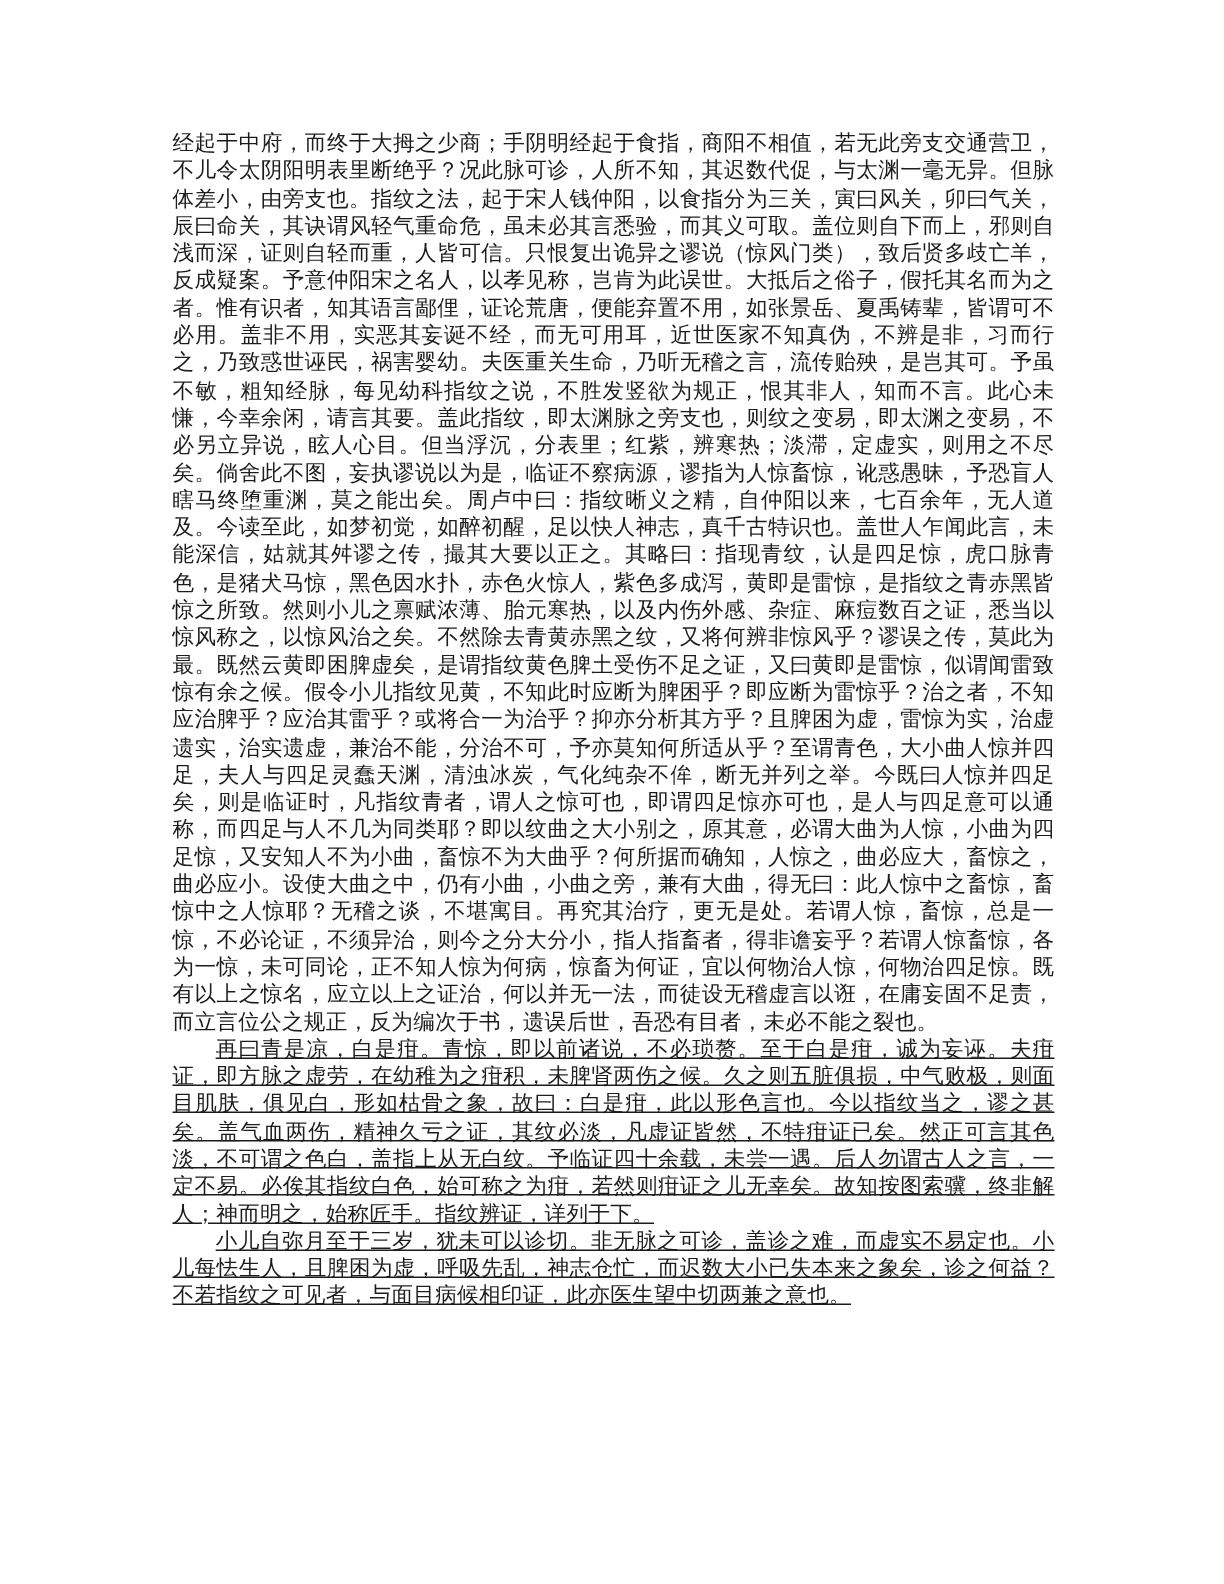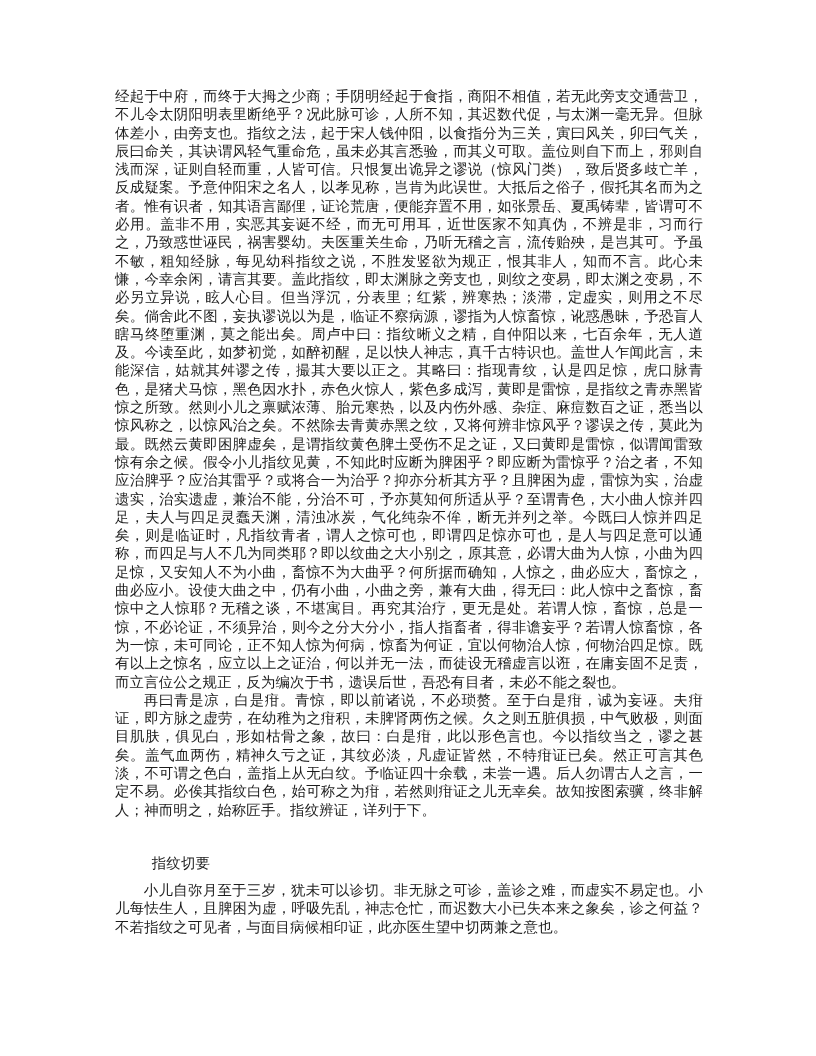--- a/index.html
+++ b/index.html
@@ -25,33 +25,33 @@
     line-height: 18.3px;
     text-align: justify;
     letter-spacing: 0.2px;
   }
   .para {
     margin: 0;
     padding: 0;
   }
   .para.indent {
     text-indent: 2em;
+    text-decoration: underline;
   }
   .section-heading {
     margin: 35px 0 9px 0;
     padding: 0 0 0 2.55em;
     font-size: 14.4px;
     font-weight: normal;
     line-height: 18.3px;
     color: #1c1c1c;
   }
 </style>
 </head>
 <body>
 
 <div class="page">
   <main class="text-block">
     <p class="para">经起于中府，而终于大拇之少商；手阴明经起于食指，商阳不相值，若无此旁支交通营卫，不儿令太阴阳明表里断绝乎？况此脉可诊，人所不知，其迟数代促，与太渊一毫无异。但脉体差小，由旁支也。指纹之法，起于宋人钱仲阳，以食指分为三关，寅曰风关，卯曰气关，辰曰命关，其诀谓风轻气重命危，虽未必其言悉验，而其义可取。盖位则自下而上，邪则自浅而深，证则自轻而重，人皆可信。只恨复出诡异之谬说（惊风门类），致后贤多歧亡羊，反成疑案。予意仲阳宋之名人，以孝见称，岂肯为此误世。大抵后之俗子，假托其名而为之者。惟有识者，知其语言鄙俚，证论荒唐，便能弃置不用，如张景岳、夏禹铸辈，皆谓可不必用。盖非不用，实恶其妄诞不经，而无可用耳，近世医家不知真伪，不辨是非，习而行之，乃致惑世诬民，祸害婴幼。夫医重关生命，乃听无稽之言，流传贻殃，是岂其可。予虽不敏，粗知经脉，每见幼科指纹之说，不胜发竖欲为规正，恨其非人，知而不言。此心未慊，今幸余闲，请言其要。盖此指纹，即太渊脉之旁支也，则纹之变易，即太渊之变易，不必另立异说，眩人心目。但当浮沉，分表里；红紫，辨寒热；淡滞，定虚实，则用之不尽矣。倘舍此不图，妄执谬说以为是，临证不察病源，谬指为人惊畜惊，讹惑愚昧，予恐盲人瞎马终堕重渊，莫之能出矣。周卢中曰：指纹晰义之精，自仲阳以来，七百余年，无人道及。今读至此，如梦初觉，如醉初醒，足以快人神志，真千古特识也。盖世人乍闻此言，未能深信，姑就其舛谬之传，撮其大要以正之。其略曰：指现青纹，认是四足惊，虎口脉青色，是猪犬马惊，黑色因水扑，赤色火惊人，紫色多成泻，黄即是雷惊，是指纹之青赤黑皆惊之所致。然则小儿之禀赋浓薄、胎元寒热，以及内伤外感、杂症、麻痘数百之证，悉当以惊风称之，以惊风治之矣。不然除去青黄赤黑之纹，又将何辨非惊风乎？谬误之传，莫此为最。既然云黄即困脾虚矣，是谓指纹黄色脾土受伤不足之证，又曰黄即是雷惊，似谓闻雷致惊有余之候。假令小儿指纹见黄，不知此时应断为脾困乎？即应断为雷惊乎？治之者，不知应治脾乎？应治其雷乎？或将合一为治乎？抑亦分析其方乎？且脾困为虚，雷惊为实，治虚遗实，治实遗虚，兼治不能，分治不可，予亦莫知何所适从乎？至谓青色，大小曲人惊并四足，夫人与四足灵蠢天渊，清浊冰炭，气化纯杂不侔，断无并列之举。今既曰人惊并四足矣，则是临证时，凡指纹青者，谓人之惊可也，即谓四足惊亦可也，是人与四足意可以通称，而四足与人不几为同类耶？即以纹曲之大小别之，原其意，必谓大曲为人惊，小曲为四足惊，又安知人不为小曲，畜惊不为大曲乎？何所据而确知，人惊之，曲必应大，畜惊之，曲必应小。设使大曲之中，仍有小曲，小曲之旁，兼有大曲，得无曰：此人惊中之畜惊，畜惊中之人惊耶？无稽之谈，不堪寓目。再究其治疗，更无是处。若谓人惊，畜惊，总是一惊，不必论证，不须异治，则今之分大分小，指人指畜者，得非谵妄乎？若谓人惊畜惊，各为一惊，未可同论，正不知人惊为何病，惊畜为何证，宜以何物治人惊，何物治四足惊。既有以上之惊名，应立以上之证治，何以并无一法，而徒设无稽虚言以诳，在庸妄固不足责，而立言位公之规正，反为编次于书，遗误后世，吾恐有目者，未必不能之裂也。</p>
     <p class="para indent">再曰青是凉，白是疳。青惊，即以前诸说，不必琐赘。至于白是疳，诚为妄诬。夫疳证，即方脉之虚劳，在幼稚为之疳积，未脾肾两伤之候。久之则五脏俱损，中气败极，则面目肌肤，俱见白，形如枯骨之象，故曰：白是疳，此以形色言也。今以指纹当之，谬之甚矣。盖气血两伤，精神久亏之证，其纹必淡，凡虚证皆然，不特疳证已矣。然正可言其色淡，不可谓之色白，盖指上从无白纹。予临证四十余载，未尝一遇。后人勿谓古人之言，一定不易。必俟其指纹白色，始可称之为疳，若然则疳证之儿无幸矣。故知按图索骥，终非解人；神而明之，始称匠手。指纹辨证，详列于下。</p>
-    <h2 class="section-heading">指纹切要</h2>
     <p class="para indent">小儿自弥月至于三岁，犹未可以诊切。非无脉之可诊，盖诊之难，而虚实不易定也。小儿每怯生人，且脾困为虚，呼吸先乱，神志仓忙，而迟数大小已失本来之象矣，诊之何益？不若指纹之可见者，与面目病候相印证，此亦医生望中切两兼之意也。</p>
   </main>
 </div>
 
 </body></html>

